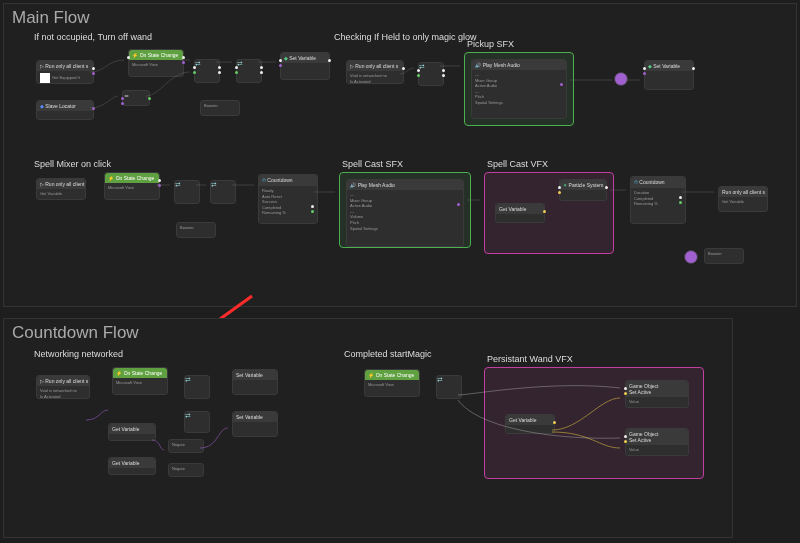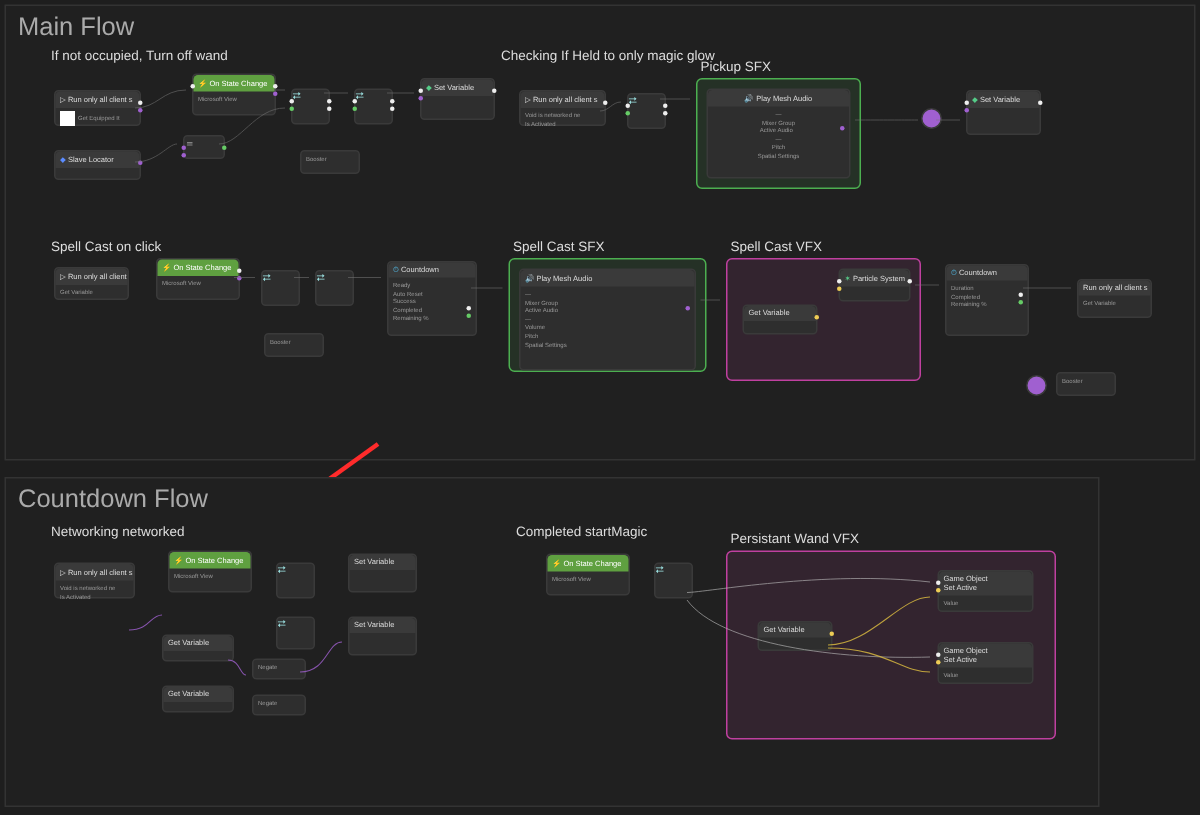--- a/index.html
+++ b/index.html
@@ -87,21 +87,21 @@
 </head>
 <body>
 
 <div class="section" style="left:3px; top:3px; width:794px; height:304px;">
   <div class="section-title">Main Flow</div>
 
   <div class="group-title" style="left:30px; top:28px;">If not occupied, Turn off wand</div>
 
   <div class="group-title" style="left:330px; top:28px;">Checking If Held to only magic glow</div>
 
-  <div class="group-title" style="left:30px; top:155px;">Spell Cast on click</div>
+  <div class="group-title" style="left:30px; top:155px;">Spell Mixer on click</div>
 
   <div class="nodebox" style="left:32px; top:56px; width:58px; height:24px;">
     <div class="hdr"><span>▷</span> <span>Run only all client s</span></div>
     <div class="body"><span class="small-icon" style="background:#fff;"></span><span>Get Equipped It</span></div>
     <div class="pincol r">
         <div class="dot w"></div>
         <div class="dot p"></div>
       </div>
   </div>
 
@@ -187,21 +187,21 @@
     <div class="pincol l">
         <div class="dot w"></div>
         <div class="dot g"></div>
       </div>
     <div class="pincol r">
         <div class="dot w"></div>
         <div class="dot w"></div>
       </div>
   </div>
 
-  <div class="comment-box green" style="left:460px; top:48px; width:110px; height:74px;text-align:center;">
+  <div class="comment-box green" style="left:460px; top:48px; width:110px; height:74px;">
     <div class="label">Pickup SFX</div>
     <div class="nodebox" style="left:6px; top:6px; width:96px; height:60px;">
       <div class="hdr"><span style="color:#f5a623;">🔊</span> <span>Play Mesh Audio</span></div>
       <div class="body">
         <div><span class="dot y"></span>—</div>
         <div><span class="dot y"></span><span>Mixer Group</span></div>
         <div><span>Active Audio</span> <span class="dot p" style="float:right;"></span></div>
         <div><span class="dot g"></span>—</div>
         <div><span class="dot g"></span><span>Pitch</span></div>
         <div><span class="dot p"></span><span>Spatial Settings</span></div>
@@ -371,21 +371,21 @@
   </div>
 
   <div class="nodebox green-top" style="left:360px; top:50px; width:56px; height:28px;">
     <div class="hdr"><span style="color:#ffcc00;">⚡</span> <span>On State Change</span></div>
     <div class="body"><span>Microsoft View</span></div>
   </div>
   <div class="tiny-node" style="left:432px; top:56px; width:26px; height:24px;">
     <div class="body"><span style="color:#9dd;">⮂</span></div>
   </div>
 
-  <div class="comment-box magenta" style="left:480px; top:48px; width:220px; height:126px;">
+  <div class="comment-box magenta" style="left:480px; top:48px; width:220px; height:112px;">
     <div class="label">Persistant Wand VFX</div>
     <div class="nodebox" style="left:20px; top:46px; width:50px; height:20px;">
       <div class="hdr"><span>Get Variable</span></div>
       <div class="pincol r">
           <div class="dot y"></div>
         </div>
     </div>
     <div class="nodebox" style="left:140px; top:12px; width:64px; height:28px;">
       <div class="hdr"><span>Game Object</span><br><span>Set Active</span></div>
       <div class="body"><span class="dot g"></span><span>Value</span></div>

